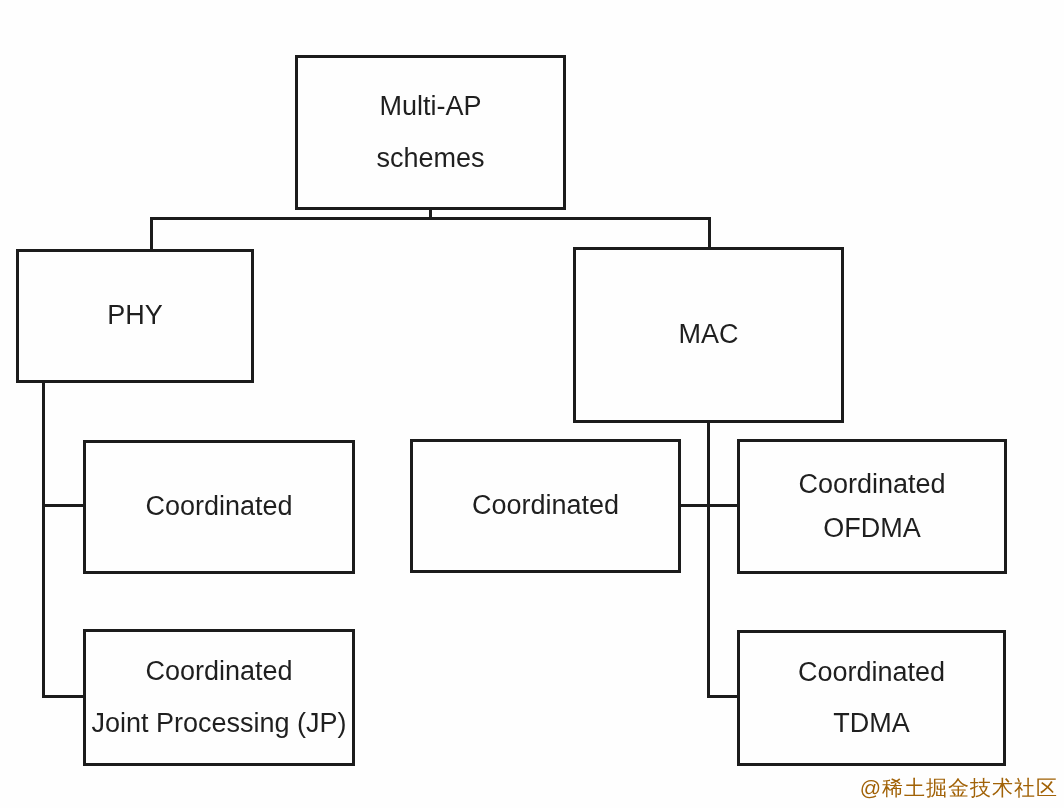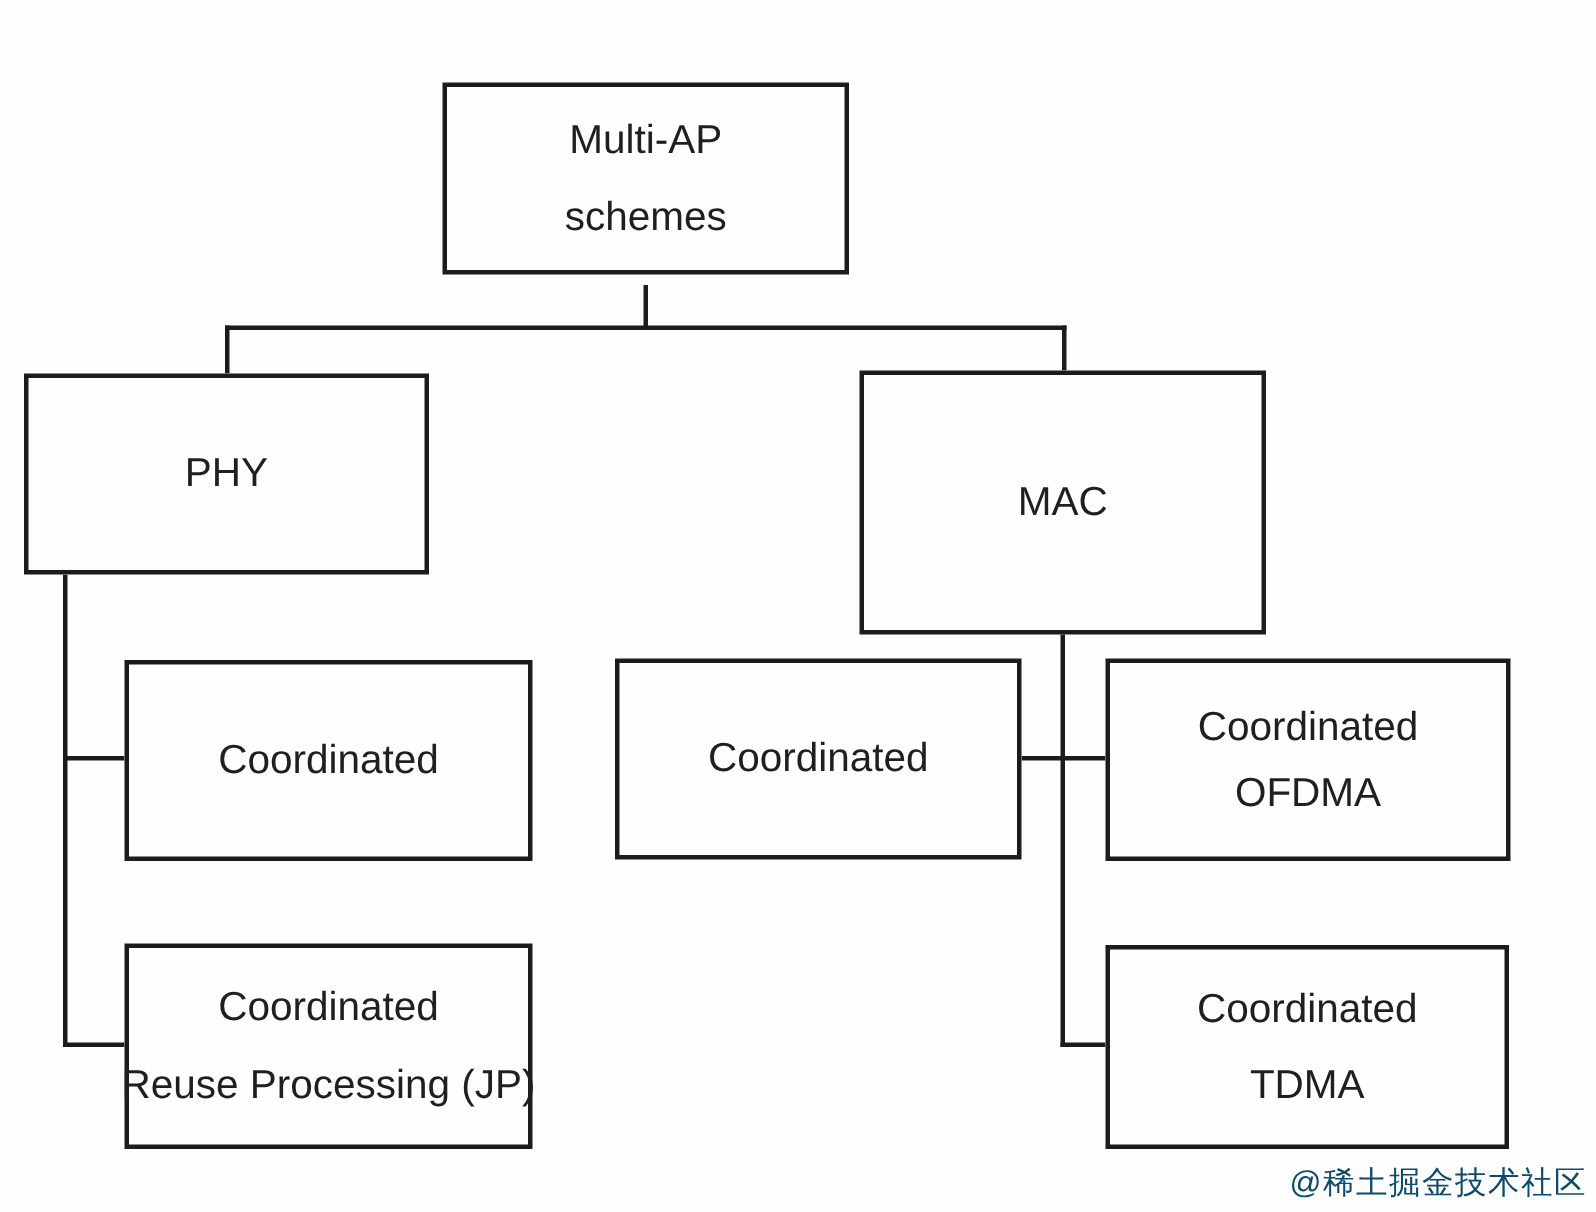--- a/index.html
+++ b/index.html
@@ -39,63 +39,63 @@
   }
   .connector {
     position: absolute;
     background: #1c1c1c;
   }
   .watermark {
     position: absolute;
     right: 6px;
     top: 774px;
     font-size: 21px;
-    color: #0c4a6e;
+    color: #a16207;
     letter-spacing: 1px;
     white-space: nowrap;
   }
 </style>
 </head>
 <body>
 
 <div class="canvas">
 
   <div class="connector" style="left:429px; top:190px; width:3px;  height:29px;"></div>
   <div class="connector" style="left:150px; top:217px; width:561px; height:3px;"></div>
   <div class="connector" style="left:150px; top:217px; width:3px;  height:32px;"></div>
   <div class="connector" style="left:708px; top:217px; width:3px;  height:30px;"></div>
   <div class="connector" style="left:42px;  top:383px; width:3px;  height:315px;"></div>
   <div class="connector" style="left:42px;  top:504px; width:41px; height:3px;"></div>
   <div class="connector" style="left:42px;  top:695px; width:41px; height:3px;"></div>
   <div class="connector" style="left:707px; top:383px; width:3px;  height:315px;"></div>
   <div class="connector" style="left:681px; top:504px; width:56px; height:3px;"></div>
   <div class="connector" style="left:707px; top:695px; width:30px; height:3px;"></div>
 
-  <div class="node" style="left:295px; top:55px; width:271px; height:128px;">
+  <div class="node" style="left:295px; top:55px; width:271px; height:155px;">
     <span class="line">Multi-AP</span>
     <span class="line">schemes</span>
   </div>
 
-  <div class="node" style="left:16px; top:249px; width:270px; height:134px;">
+  <div class="node" style="left:16px; top:249px; width:238px; height:134px;">
     <span class="line">PHY</span>
 
   </div>
 
   <div class="node" style="left:573px; top:247px; width:271px; height:176px;">
     <span class="line">MAC</span>
 
   </div>
 
   <div class="node" style="left:83px; top:440px; width:272px; height:134px;">
     <span class="line">Coordinated</span>
   </div>
 
   <div class="node" style="left:83px; top:629px; width:272px; height:137px;">
     <span class="line">Coordinated</span>
-    <span class="line">Reuse Processing (JP)</span>
+    <span class="line">Joint Processing (JP)</span>
   </div>
 
   <div class="node" style="left:410px; top:439px; width:271px; height:134px;">
     <span class="line">Coordinated</span>
   </div>
 
   <div class="node" style="left:737px; top:439px; width:270px; height:135px; gap:12px;">
     <span class="line">Coordinated</span>
     <span class="line">OFDMA</span>
   </div>

